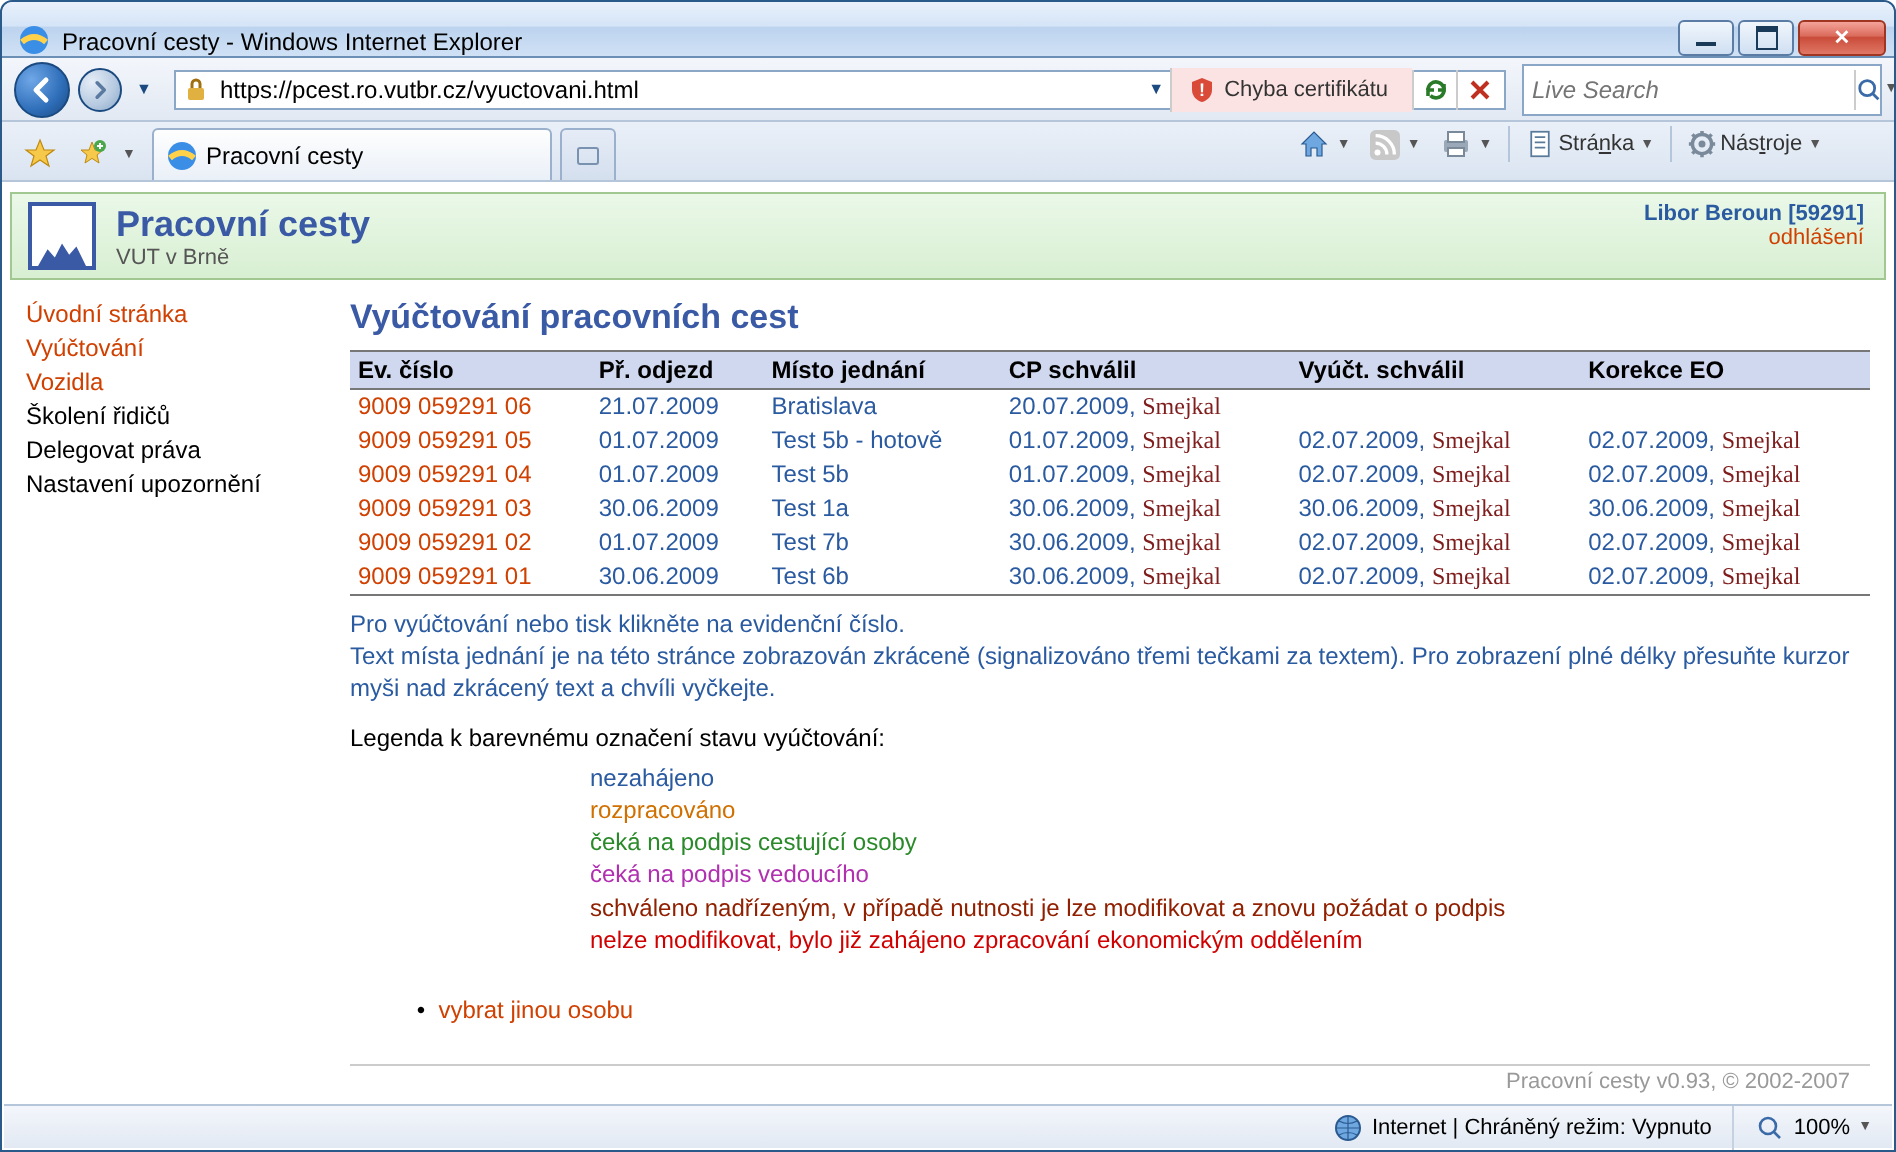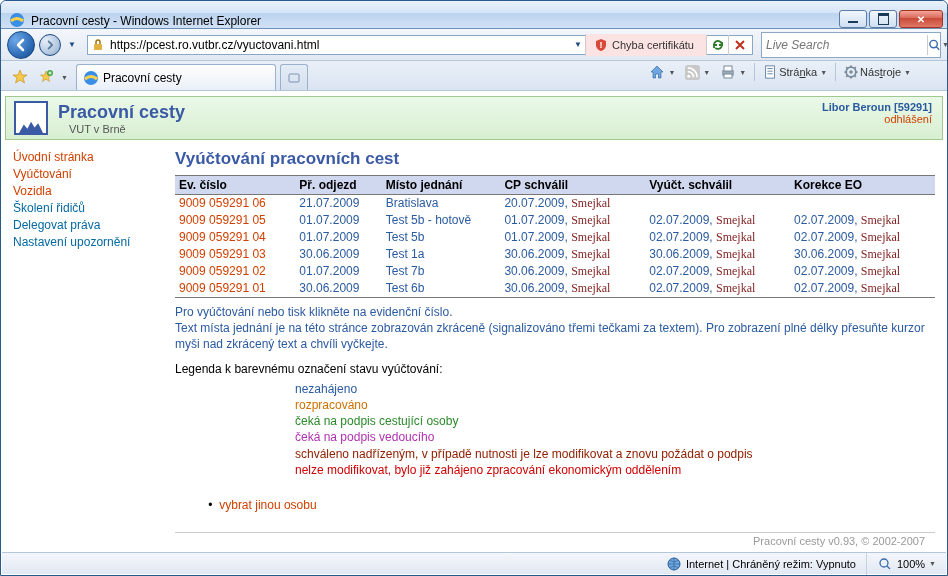--- a/index.html
+++ b/index.html
@@ -39,29 +39,29 @@
   .tool-btn{display:flex;align-items:center;gap:2px;cursor:pointer;padding:2px 2px;height:24px;font-size:11px;color:#333;}
   .tool-btn .caret{font-size:7px;color:#555;margin-left:1px;}
   .tool-sep{width:1px;height:18px;background:#b5c5da;}
   
   .content{position:absolute;top:92px;left:1px;right:1px;bottom:23px;background:#fff;overflow:auto;}
   .page{padding:0;}
   .page-header{background:linear-gradient(to bottom,#eaf8e8,#d8efd2);border:1px solid #a0c890;margin:3px;padding:4px 8px;display:flex;align-items:center;position:relative;}
   .page-header .logo{width:34px;height:34px;border:2px solid #3a5aa5;background:#fff;display:flex;align-items:flex-end;justify-content:center;margin-right:10px;}
   .page-header .logo .inner{width:24px;height:14px;background:#3a5aa5;clip-path:polygon(0 100%,20% 40%,35% 70%,50% 20%,65% 60%,80% 30%,100% 100%);}
   .page-header h1{margin:0;font-size:18px;color:#3a5aa5;font-weight:bold;}
-  .page-header .sub{font-size:11px;color:#555;margin-left:11px;}
+  .page-header .sub{font-size:11px;color:#555;}
   .page-header .userbox{position:absolute;right:10px;top:4px;text-align:right;font-size:11px;}
   .page-header .userbox a{color:#d04000;text-decoration:none;}
   .page-header .userbox .uname{color:#2a5aa0;font-weight:bold;}
   .page-body{display:flex;margin:0 3px;}
   .sidenav{width:170px;padding:6px 0 0 8px;}
   .sidenav a{display:block;font-size:12px;text-decoration:none;line-height:17px;}
   .sidenav a.red{color:#d04000;}
-  .sidenav a.blue{color:#0369a1;}
+  .sidenav a.blue{color:#000000;}
   .main{flex:1;padding:4px 8px 0 0;}
   .main h2{margin:2px 0 6px 0;color:#3a5aa5;font-size:17px;font-weight:bold;}
   .intro{font-size:12px;margin-bottom:4px;}
   .intro .name{color:#d04000;font-weight:bold;}
   table.trips{width:100%;border-collapse:collapse;font-size:12px;}
   table.trips thead th{text-align:left;background:#d0d8ef;border-top:1px solid #777;border-bottom:1px solid #777;padding:2px 4px;font-weight:bold;color:#000;}
   table.trips tbody td{padding:1px 4px;vertical-align:top;border-bottom:0;}
   table.trips tbody tr.last-row td{border-bottom:1px solid #777;}
   .ev{color:#d04000;}
   .dt{color:#2a5aa0;}

